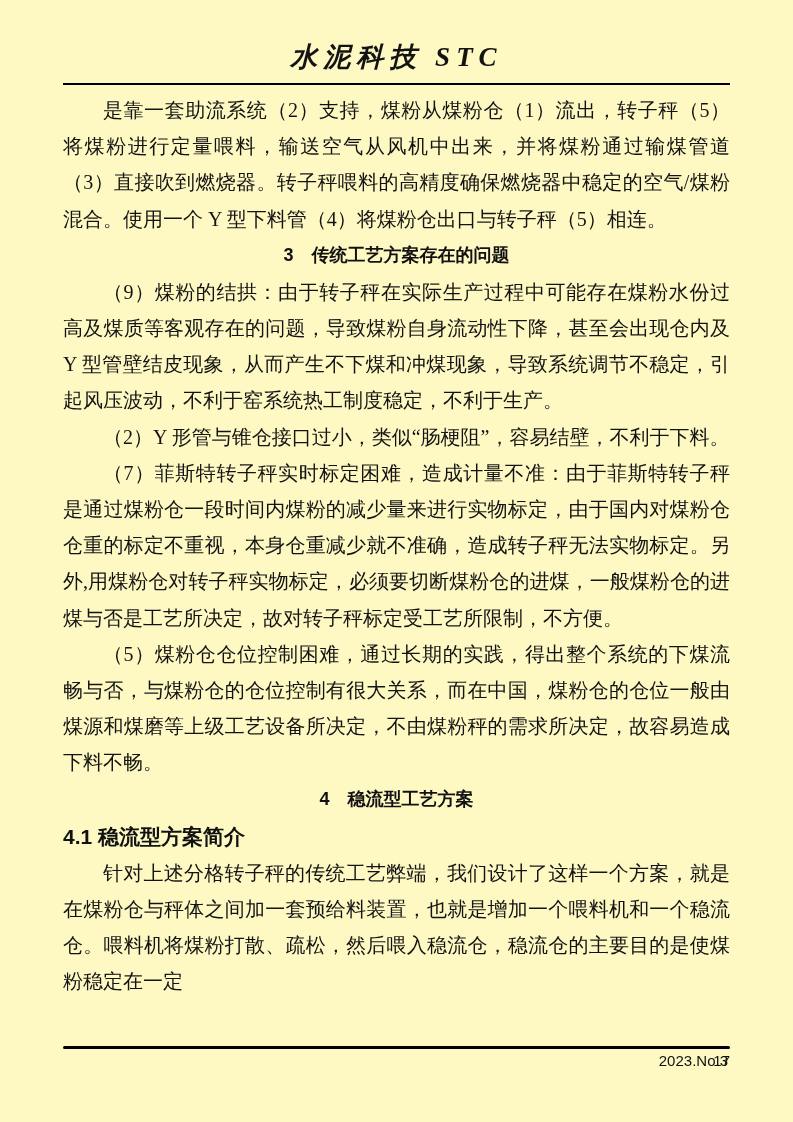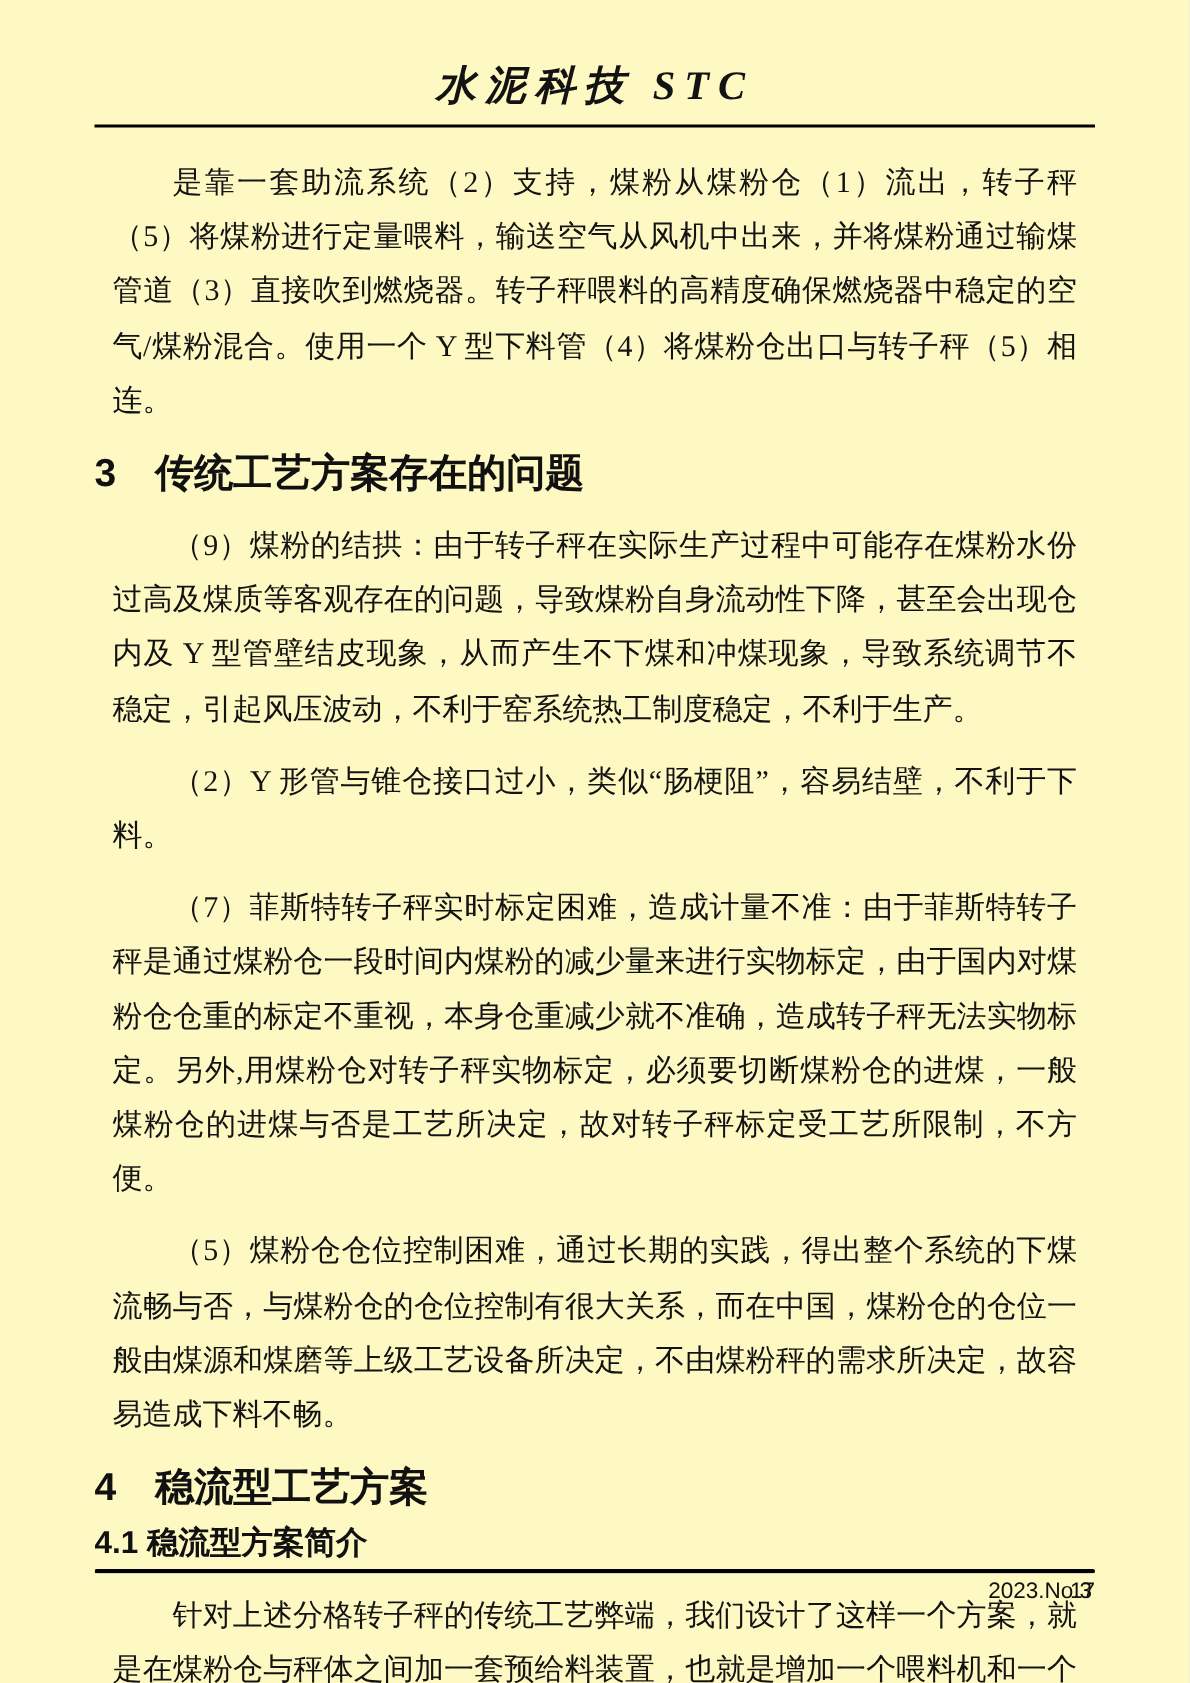--- a/index.html
+++ b/index.html
@@ -36,36 +36,37 @@
     border-top: 2px solid #000;
     height: 0;
   }
   .content {
     position: absolute;
     top: 92px;
     left: 63px;
     width: 667px;
   }
   p.body-para {
-    margin: 12px;
+    margin: 0;
     font-size: 20px;
     line-height: 36.2px;
     text-align: justify;
     text-indent: 2em;
     word-break: break-all;
   }
   .heading-l1, .heading-l2 {
     margin: 0;
     font-family: "Liberation Sans", "DejaVu Sans", sans-serif;
     font-weight: bold;
     color: #111;
   }
   .heading-l1 {
-    font-size: 26px;
+    font-size: 18px;
     line-height: 37px;
+    text-align: center;
   }
   .heading-l2 {
     font-size: 21px;
     line-height: 37px;
   }
   .footer {
     position: absolute;
     top: 1046px;
     left: 63px;
     width: 667px;

